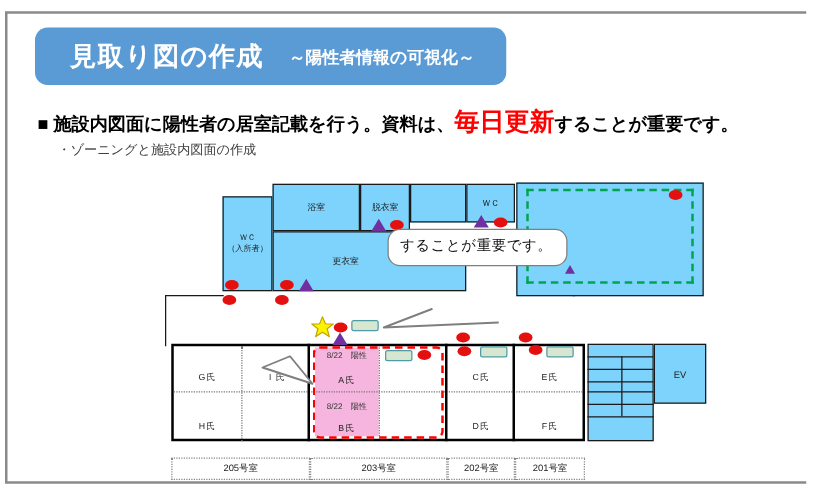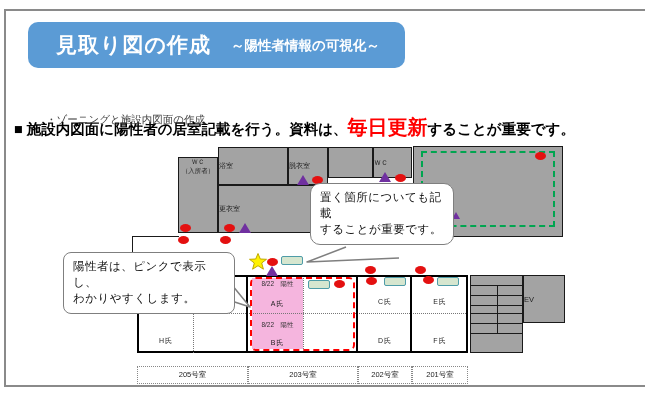--- a/index.html
+++ b/index.html
@@ -4,25 +4,25 @@
 <style>
   html,body{margin:0;padding:0;background:#ffffff;}
   body{font-family:"Liberation Sans","DejaVu Sans",sans-serif;}
   .slide{position:relative;width:645px;height:401px;background:#fff;overflow:hidden;text-decoration:underline;}
   .frame{position:absolute;left:4px;top:9px;width:649px;height:374px;border:2px solid #8a8a8a;}
   .abs{position:absolute;}
   
   .banner{position:absolute;left:28px;top:22px;width:377px;height:46px;background:#5B9BD5;border-radius:10px;display:flex;align-items:center;}
   .banner .t1{color:#fff;font-weight:bold;font-size:21px;margin-left:28px;letter-spacing:1px;}
   .banner .t2{color:#fff;font-weight:bold;font-size:13.5px;margin-left:20px;margin-top:1px;}
-  .statement{position:absolute;left:14px;top:84px;width:610px;font-weight:bold;font-size:14.5px;color:#000;margin-top:30px;}
+  .statement{position:absolute;left:30px;top:84px;width:610px;font-weight:bold;font-size:14.5px;color:#000;}
   .statement .em{color:#FF0000;font-size:20px;}
   .subbullet{position:absolute;left:46px;top:113px;font-size:10.5px;color:#404040;}
   
-  .room{position:absolute;border:1.5px solid #1a1a1a;background:#a3a3a3;display:flex;align-items:center;justify-content:flex-start;text-align:center;font-size:7px;color:#222;box-sizing:border-box;}
+  .room{position:absolute;border:1.5px solid #1a1a1a;background:#7dd3fc;display:flex;align-items:center;justify-content:center;text-align:center;font-size:7px;color:#222;box-sizing:border-box;}
   .thin{border-width:1.2px;}
   
   .thickbox{position:absolute;border:2.5px solid #000;background:#fff;box-sizing:border-box;}
   .vthick{position:absolute;border-left:2.5px solid #000;width:0;}
   .vdot{position:absolute;border-left:1px dotted #777;width:0;}
   .hdot{position:absolute;border-top:1px dotted #777;height:0;}
   .bed{position:absolute;font-size:7px;color:#222;text-align:center;letter-spacing:1px;}
   .posmark{position:absolute;font-size:6.5px;color:#333;text-align:center;white-space:nowrap;}
   .numcell{position:absolute;top:366px;height:18px;border:1px dotted #888;box-sizing:border-box;display:flex;align-items:center;justify-content:center;font-size:7.5px;color:#222;background:#fff0;}
   
@@ -151,25 +151,20 @@
   </svg>
   <div class="supply" style="left:281px;top:256px;z-index:31;"></div>
   <div class="supply" style="left:308px;top:280px;z-index:8;"></div>
   <div class="supply" style="left:384px;top:277px;"></div>
   <div class="supply" style="left:437px;top:277px;"></div>
 
   <svg class="tail" style="left:300px;top:244px;" width="110" height="24" viewBox="0 0 110 24">
     <polyline points="46,3 7,18 99,14" fill="#ffffff" stroke="#7f7f7f" stroke-width="1.5" stroke-linejoin="round"></polyline>
   </svg>
   <div class="callout" style="left:310px;top:183px;width:124px;">
-    <div>置く箇所についても記載</div>
     <div>することが重要です。</div>
   </div>
 
   <svg class="tail" style="left:200px;top:283px;z-index:31;" width="56" height="26" viewBox="0 0 56 26">
     <polygon points="10,11 32,2 50,24" fill="#ffffff" stroke="#7f7f7f" stroke-width="1.5" stroke-linejoin="round"></polygon>
   </svg>
-  <div class="callout" style="left:63px;top:252px;width:152px;border-radius:8px;z-index:32;">
-    <div>陽性者は、ピンクで表示し、</div>
-    <div>わかりやすくします。</div>
-  </div>
 
 </div>
 
 </body></html>

